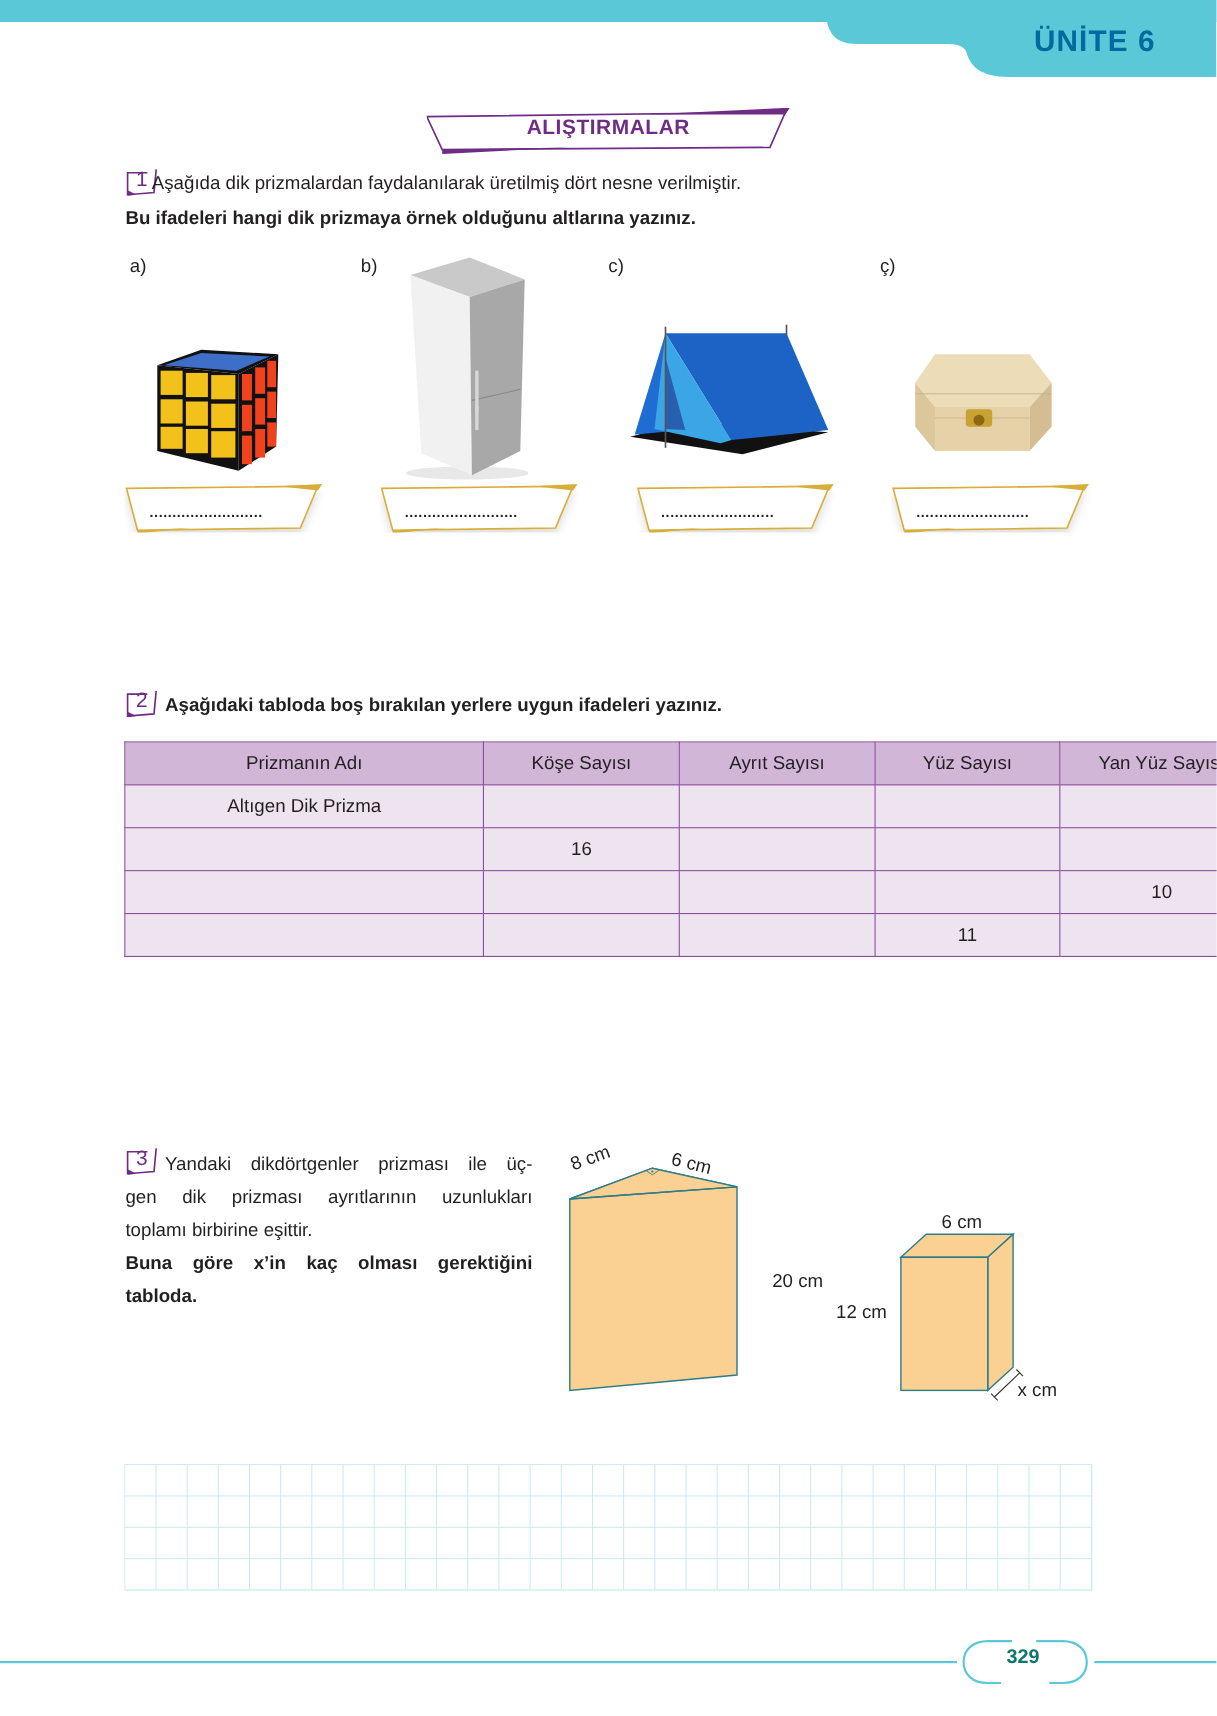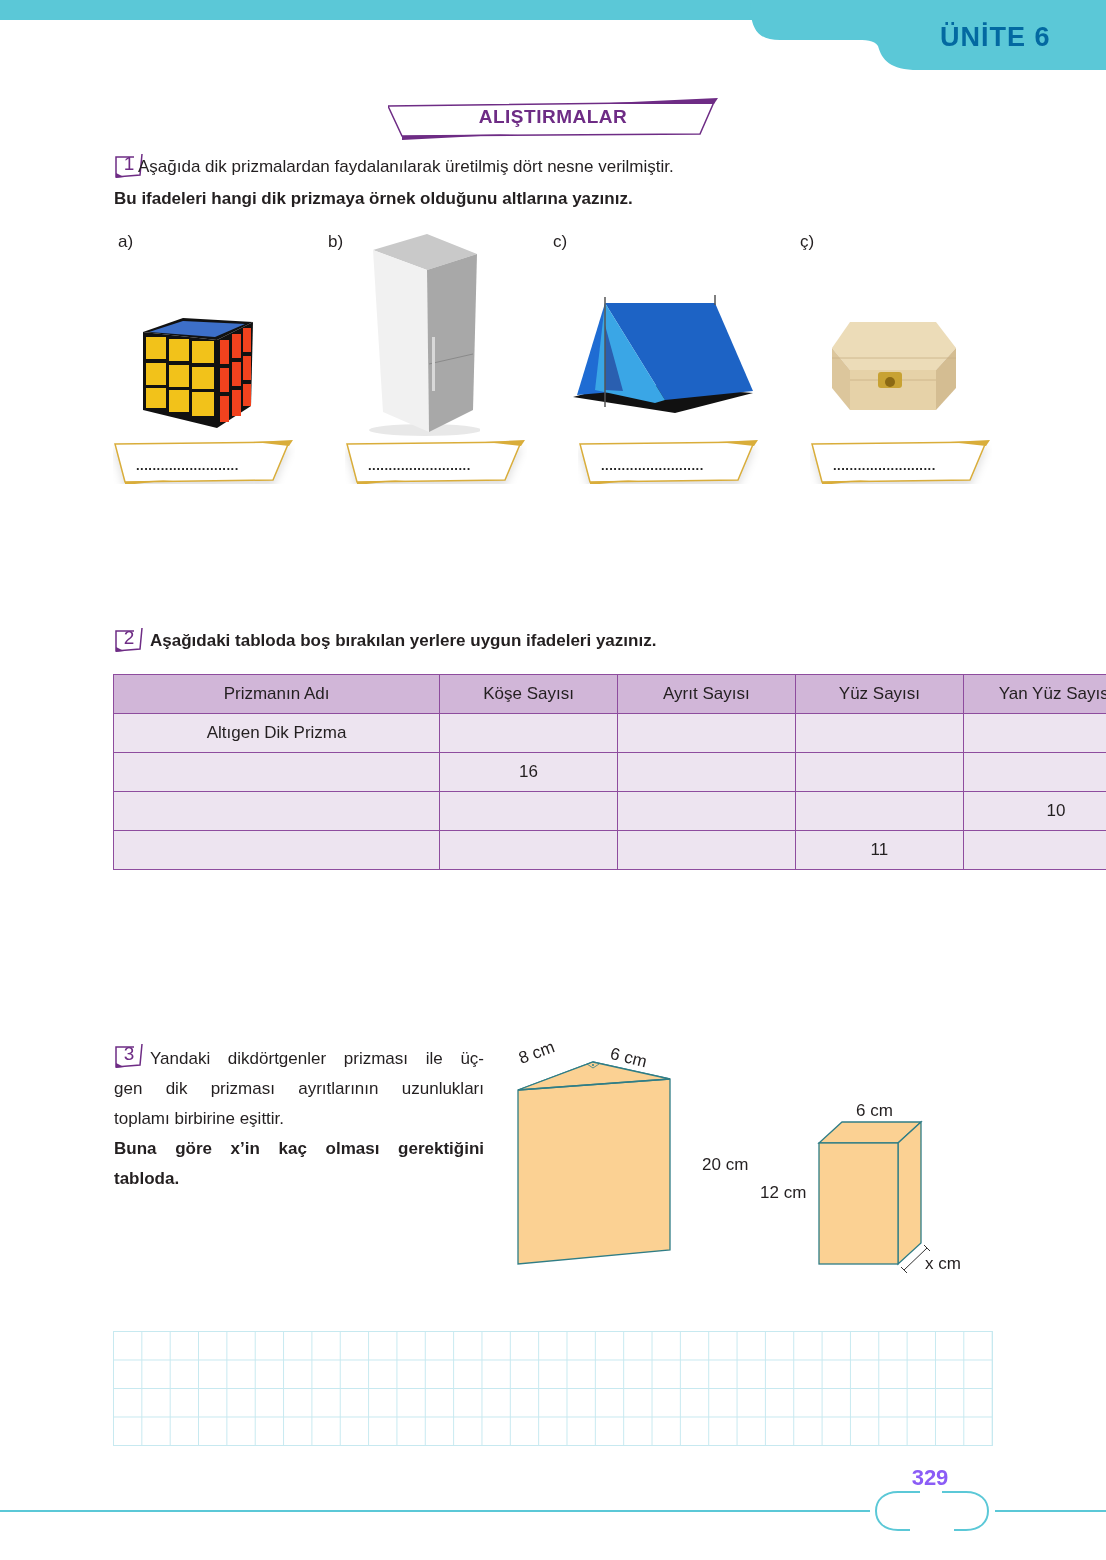--- a/index.html
+++ b/index.html
@@ -20,21 +20,21 @@
   .answer-dots { font-size:13px; font-weight:bold; letter-spacing:0.5px; color:#222; }
   table.prism { position:absolute; left:113px; top:674px; width:1036px; border-collapse:collapse; }
   table.prism td, table.prism th { border:1.5px solid #8e4c9e; height:38px; text-align:center; font-size:17px; font-weight:normal; padding:0; }
   table.prism th { background:#d1b6d8; }
   table.prism td { background:#ede4f0; }
   .grid { left:113px; top:1331px; width:879px; height:114px;
           background-image: linear-gradient(to right, #c7e9f0 1px, transparent 1px),
                             linear-gradient(to bottom, #c7e9f0 1px, transparent 1px);
           background-size: 28.35px 28.5px; border-right:1px solid #c7e9f0; border-bottom:1px solid #c7e9f0; }
   .page-line { left:0; top:1510px; width:1106px; height:2px; background:#5bc8d7; }
-  .page-num { left:880px; top:1465px; width:100px; text-align:center; font-size:22px; font-weight:bold; color:#8b5cf6; }
+  .page-num { left:880px; top:1496px; width:100px; text-align:center; font-size:18px; font-weight:bold; color:#0f766e; }
   .dim { font-size:17px; color:#231f20; }
 </style>
 </head>
 <body>
 
 <div class="abs topbar"></div>
 <svg class="abs unit-tab" viewBox="0 0 356 70" width="356" height="70">
   <path d="M0,0 L356,0 L356,70 L168,70 C140,70 132,60 128,46 C124,40 116,40 104,40 L30,40 C8,40 0,30 0,0 Z" fill="#5bc8d7"></path>
 </svg>
 <div class="abs unit-label">ÜNİTE 6</div>

